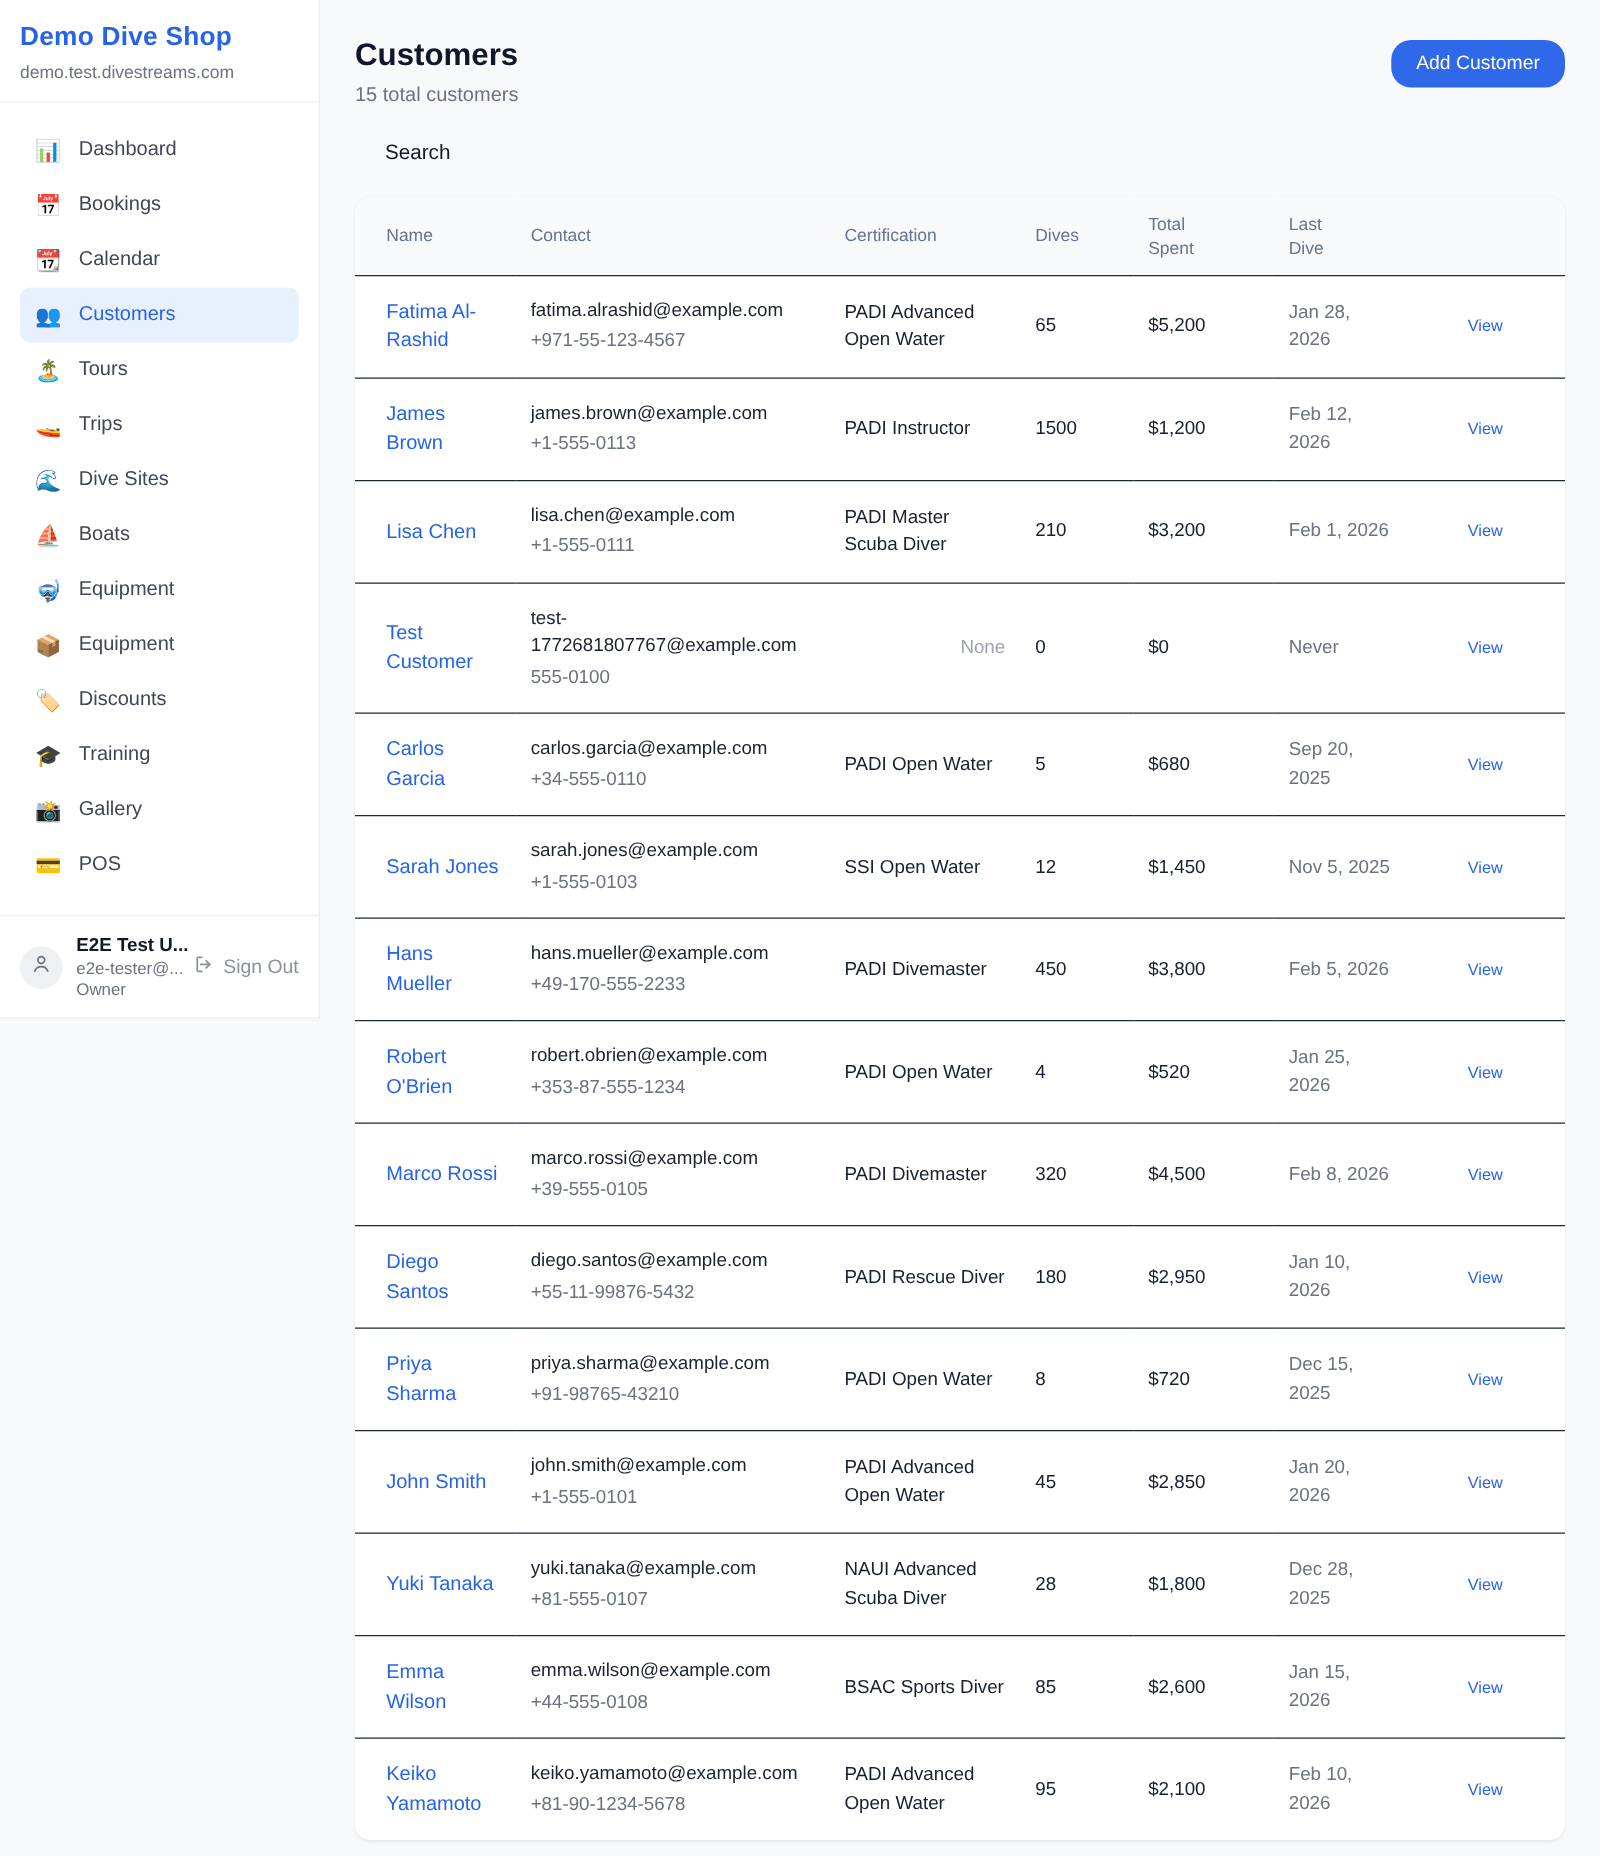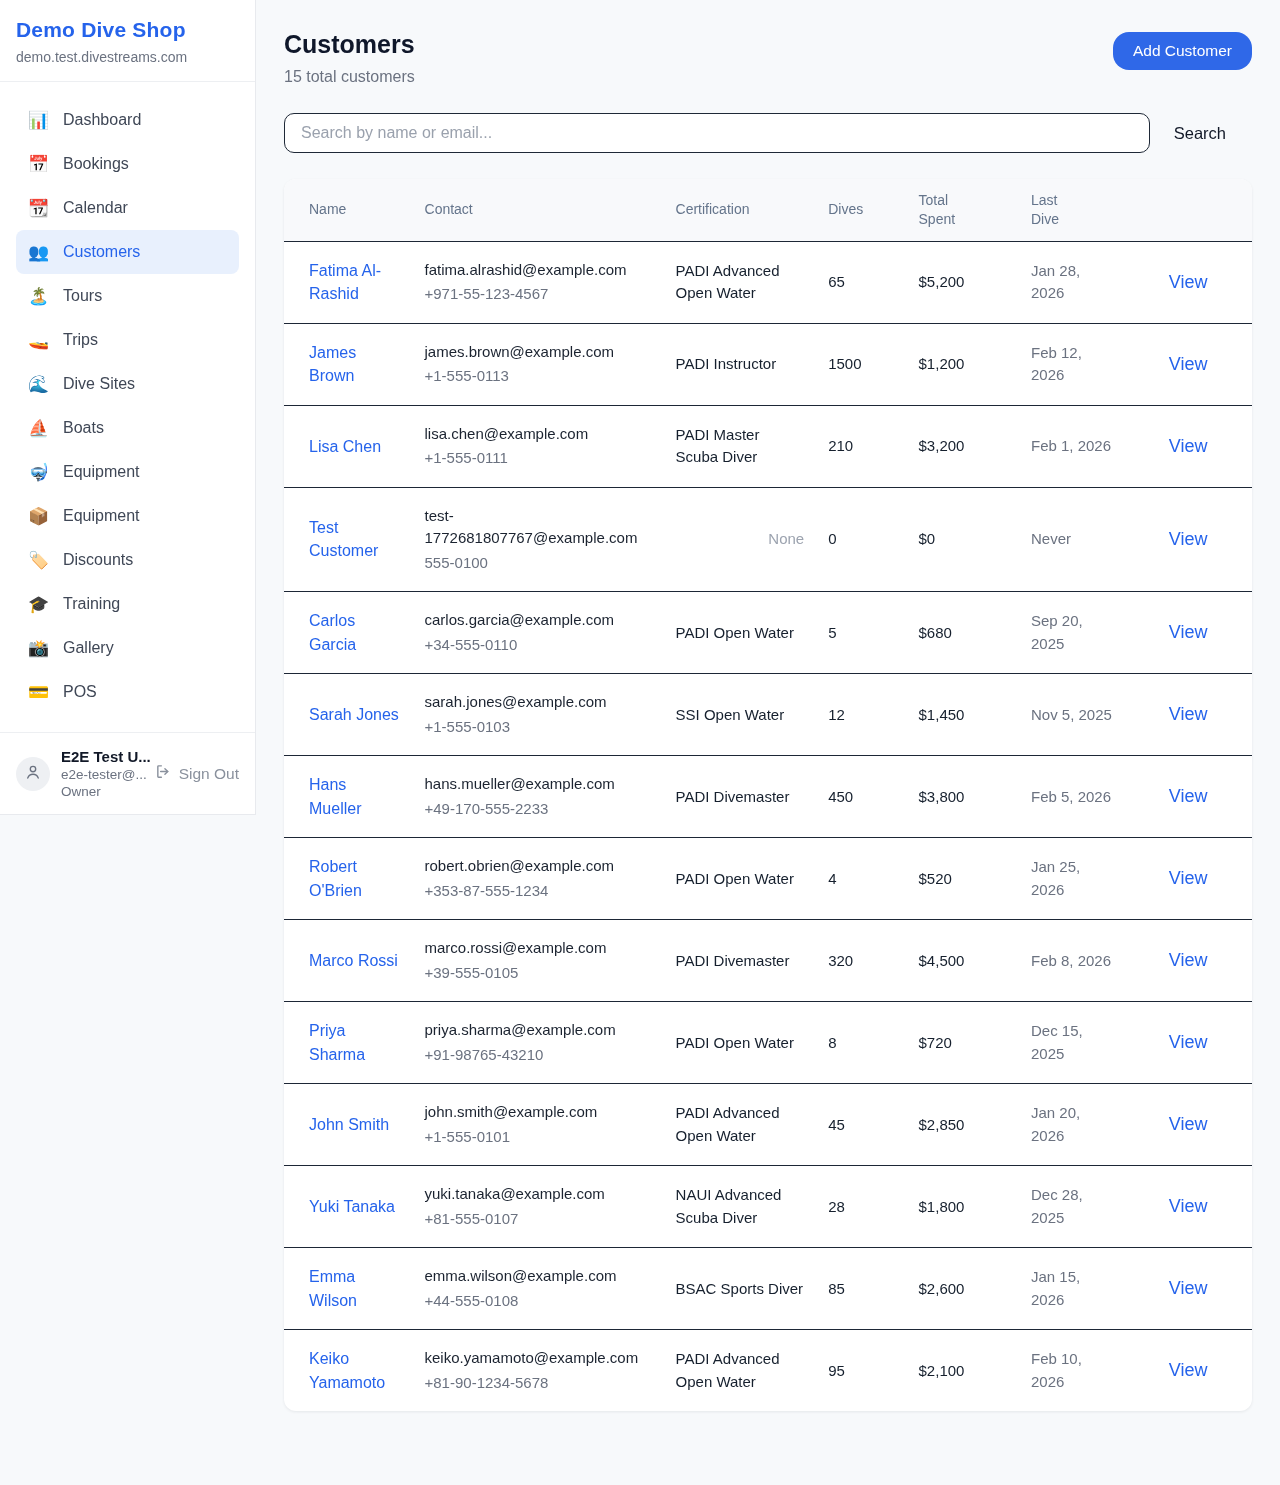--- a/index.html
+++ b/index.html
@@ -95,21 +95,21 @@
     padding:17px 12px; font-size:15px; color:#16202e;
     border-top:1px solid #1d2736; vertical-align:middle; line-height:1.5;
     word-wrap:break-word;
   }
   .name-link { color:#2563eb; font-size:16px; font-weight:500; text-decoration:none; cursor:pointer; line-height:1.45; display:inline-block; }
   .email { color:#1b2330; }
   .phone { color:#6b7280; margin-top:2px; }
   td.cert-cell.muted { color:#9ca3af;text-align:right; }
   td.lastdive-cell { color:#6b7280; }
   td.view-cell { text-align:center; }
-  .view-link { color:#2563eb; text-decoration:none; cursor:pointer; font-size:18px; }
+  .view-link { color:#2563eb; text-decoration:none; cursor:pointer; font-size:13px; }
 </style>
 </head>
 <body>
 
 <aside class="sidebar">
   <div class="sidebar-header">
     <div class="shop-name">Demo Dive Shop</div>
     <div class="shop-domain">demo.test.divestreams.com</div>
   </div>
 
@@ -202,21 +202,20 @@
 <main class="main">
   <div class="header-row">
     <div>
       <h1 class="page-title">Customers</h1>
       <div class="page-subtitle">15 total customers</div>
     </div>
     <button class="add-btn">Add Customer</button>
   </div>
 
   <div class="search-row">
-    <input class="search-input" type="text" placeholder="Search by name or email..." style="">
     <button class="search-btn">Search</button>
   </div>
 
   <div class="card">
     <table>
       <colgroup>
         <col style="width:128px">
           <col style="width:250px">
           <col style="width:152px">
         <col style="width:90px">
@@ -338,20 +337,32 @@
         <div class="email">marco.rossi@example.com</div>
         <div class="phone">+39-555-0105</div>
       </td>
       <td class="cert-cell">PADI Divemaster</td>
       <td class="dives-cell">320</td>
       <td class="spent-cell">$4,500</td>
       <td class="lastdive-cell">Feb 8, 2026</td>
       <td class="view-cell"><a class="view-link">View</a></td>
     </tr>
           <tr>
+      <td class="col-0 name-cell"><a class="name-link">Diego Santos</a></td>
+      <td class="contact-cell">
+        <div class="email">diego.santos@example.com</div>
+        <div class="phone">+55-11-99876-5432</div>
+      </td>
+      <td class="cert-cell">PADI Rescue Diver</td>
+      <td class="dives-cell">180</td>
+      <td class="spent-cell">$2,950</td>
+      <td class="lastdive-cell">Jan 10, 2026</td>
+      <td class="view-cell"><a class="view-link">View</a></td>
+    </tr>
+          <tr>
       <td class="col-0 name-cell"><a class="name-link">Priya Sharma</a></td>
       <td class="contact-cell">
         <div class="email">priya.sharma@example.com</div>
         <div class="phone">+91-98765-43210</div>
       </td>
       <td class="cert-cell">PADI Open Water</td>
       <td class="dives-cell">8</td>
       <td class="spent-cell">$720</td>
       <td class="lastdive-cell">Dec 15, 2025</td>
       <td class="view-cell"><a class="view-link">View</a></td>

